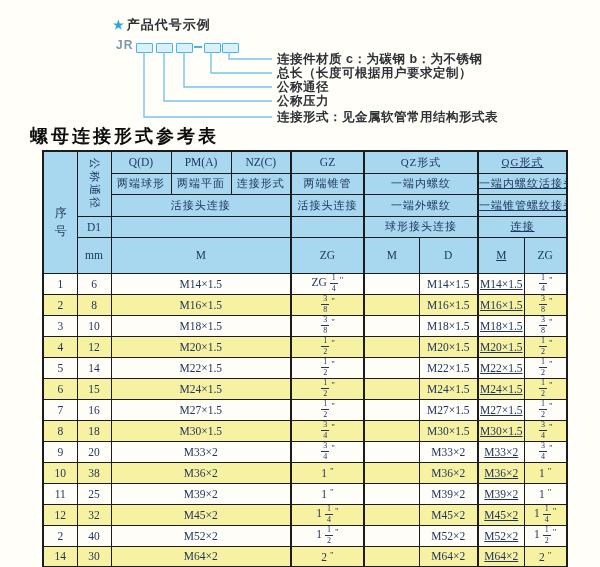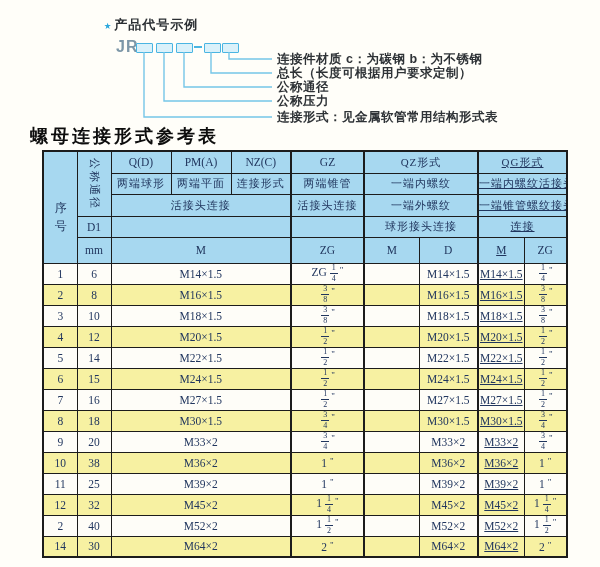--- a/index.html
+++ b/index.html
@@ -6,30 +6,30 @@
   .page{
     position:relative;
     width:600px;height:567px;
     background:#fffef9;
     overflow:hidden;
     font-family:"Liberation Serif", serif;
     color:#21365e;
   }
   
   .diagram-title{
-    position:absolute;left:104px;top:16px;
-    font-family:Liberation Mono, monospace;
+    position:absolute;left:113px;top:16px;
+    font-family:Liberation Serif, serif;
     font-weight:bold;font-size:13px;color:#2b2f33;
     letter-spacing:1px;
   }
   .star{color:#2aa7dd;margin-right:2px;font-size:12px;}
   .jr-prefix{
     position:absolute;left:116px;top:38px;
     font-family:"Liberation Sans", sans-serif;
-    font-weight:bold;font-size:16px;color:#7d97a8;letter-spacing:1px;
+    font-weight:bold;font-size:12px;color:#7d97a8;letter-spacing:1px;
   }
   .code-box{
     position:absolute;top:43px;width:15px;height:8px;
     border:1.5px solid #4ab5e2;background:#daf1fa;border-radius:1px;
   }
   .code-dash{
     position:absolute;top:46px;left:194px;width:8px;height:2px;background:#4ab5e2;
   }
   .connector-svg{position:absolute;left:0;top:0;pointer-events:none;}
   .legend-label{
@@ -55,21 +55,21 @@
   }
   table.ref th, table.ref td{
     border:1px solid #1c1c1c;
     padding:0;text-align:center;vertical-align:middle;
     font-weight:normal;color:#21365e;
     overflow:hidden;white-space:nowrap;
   }
   thead th{background:#a7d8f0;}
   thead tr.hr1{height:22px;} thead tr.hr2{height:21px;}
   thead tr.hr3{height:22px;} thead tr.hr4{height:21px;}
-  thead tr.hr5{height:26px;}
+  thead tr.hr5{height:36px;}
   tbody tr{height:21px;}
   tbody td{border-top:2px solid #1c1c1c;}
   tr.band-yellow td{background:#f7f1a2;}
   tr.band-white td{background:#fefdf8;}
   .gb1{border-left:2px solid #1c1c1c !important;}
   .gb2{border-left:2px solid #1c1c1c !important;}
   .gb3{border-left:2px solid #1c1c1c !important;text-decoration:underline;}
   .cn{font-size:11px;letter-spacing:1px;}
   .lat{font-family:"Liberation Serif", serif;font-size:11.5px;}
   .vupright{

